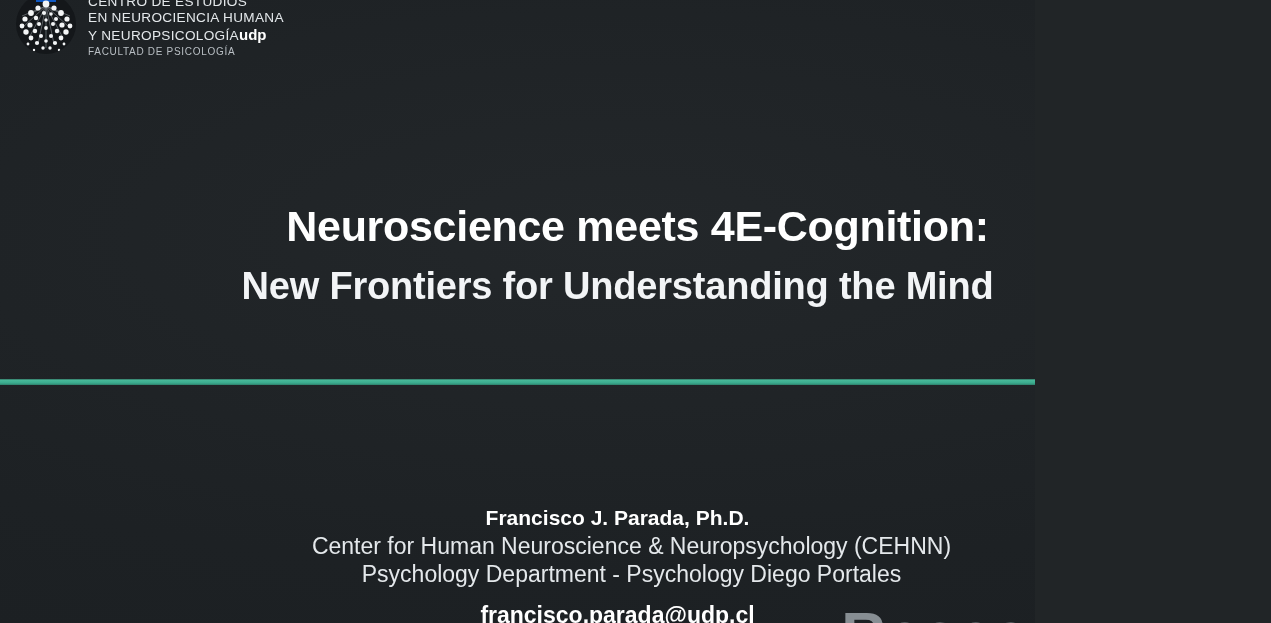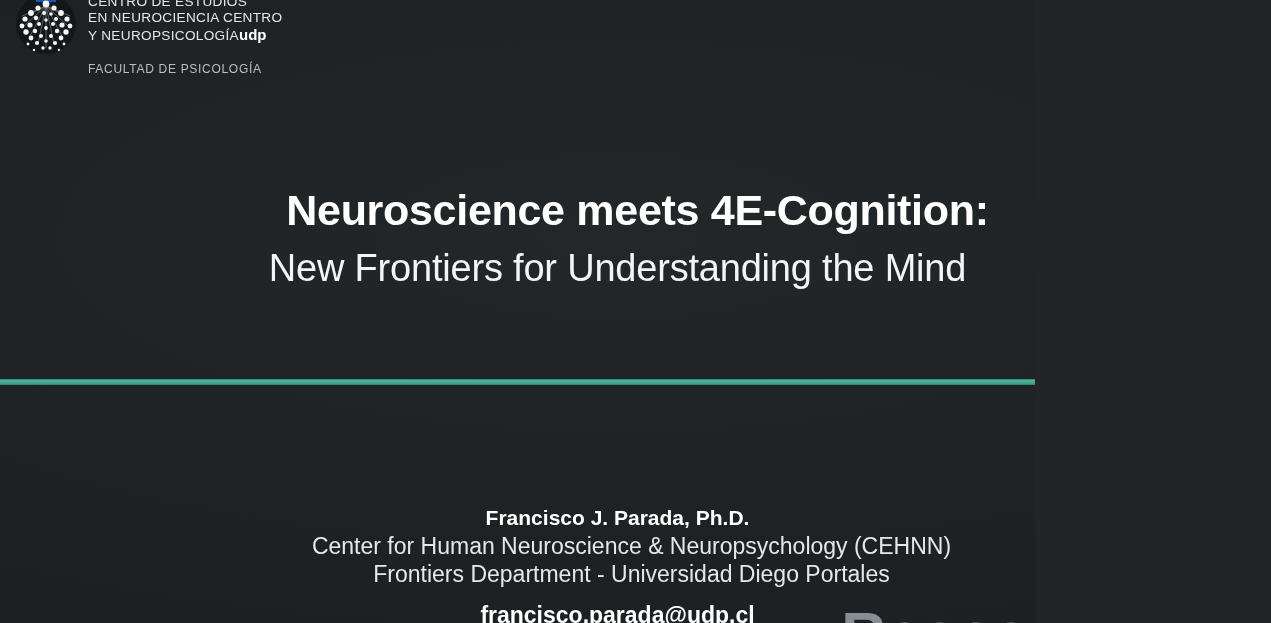--- a/index.html
+++ b/index.html
@@ -77,49 +77,49 @@
     color: #e3e7ea;
     white-space: nowrap;
   }
   .logo-line .udp {
     font-weight: 700;
     font-size: 15px;
     letter-spacing: 0px;
     color: #ffffff;
   }
   .logo-sub {
-    margin-top: 18px;
-    font-size: 12px;
+    margin-top: 2px;
+    font-size: 10px;
     letter-spacing: 0.7px;
     color: #b9bfc4;
     white-space: nowrap;
   }
 
   
   .title-block {
     position: absolute;
     left: 0;
     top: 186px;
     width: 1235px;
     text-align: center;
   }
   .slide-title {
     font-size: 43px;
     font-weight: 700;
     color: #ffffff;
     letter-spacing: -0.3px;
     line-height: 1.12;
-    margin: 0;
+    margin: 16px;
     white-space: nowrap;
     padding-left: 40px;
   }
   .slide-subtitle {
     margin: 14px 0 0 0;
     font-size: 38px;
-    font-weight: 400;
+    font-weight: 700;
     color: #f2f4f6;
     letter-spacing: -0.2px;
     line-height: 1.1;
     white-space: nowrap;
   }
 
   
   .divider {
     position: absolute;
     left: 0;
@@ -262,38 +262,38 @@
               <circle cx="50" cy="52" r="1.4"></circle>
               <circle cx="20" cy="58" r="1.2"></circle>
               <circle cx="45" cy="58" r="1.2"></circle>
             </g>
           </g>
         </svg>
       </div>
 
       <div class="logo-text">
         <div class="logo-line">CENTRO DE ESTUDIOS</div>
-        <div class="logo-line">EN NEUROCIENCIA CENTRO</div>
+        <div class="logo-line">EN NEUROCIENCIA HUMANA</div>
         <div class="logo-line"><span>Y NEUROPSICOLOGÍA</span><span class="udp">udp</span></div>
         <div class="logo-sub">FACULTAD DE PSICOLOGÍA</div>
       </div>
 
     </div>
 
     <div class="title-block">
       <h1 class="slide-title">Neuroscience meets 4E-Cognition:</h1>
       <p class="slide-subtitle">New Frontiers for Understanding the Mind</p>
     </div>
 
     <div class="divider"></div>
 
     <div class="author-block">
       <div class="author-name">Francisco J. Parada, Ph.D.</div>
       <div class="author-affil">Center for Human Neuroscience &amp; Neuropsychology (CEHNN)</div>
-      <div class="author-affil">Frontiers Department - Universidad Diego Portales</div>
+      <div class="author-affil">Psychology Department - Psychology Diego Portales</div>
       <div class="author-email">francisco.parada@udp.cl</div>
       <div class="author-handle">@fj_parada</div>
     </div>
 
   </div>
 
   <div class="side-strip"></div>
 
   <div class="watermark">Resea</div>
 

